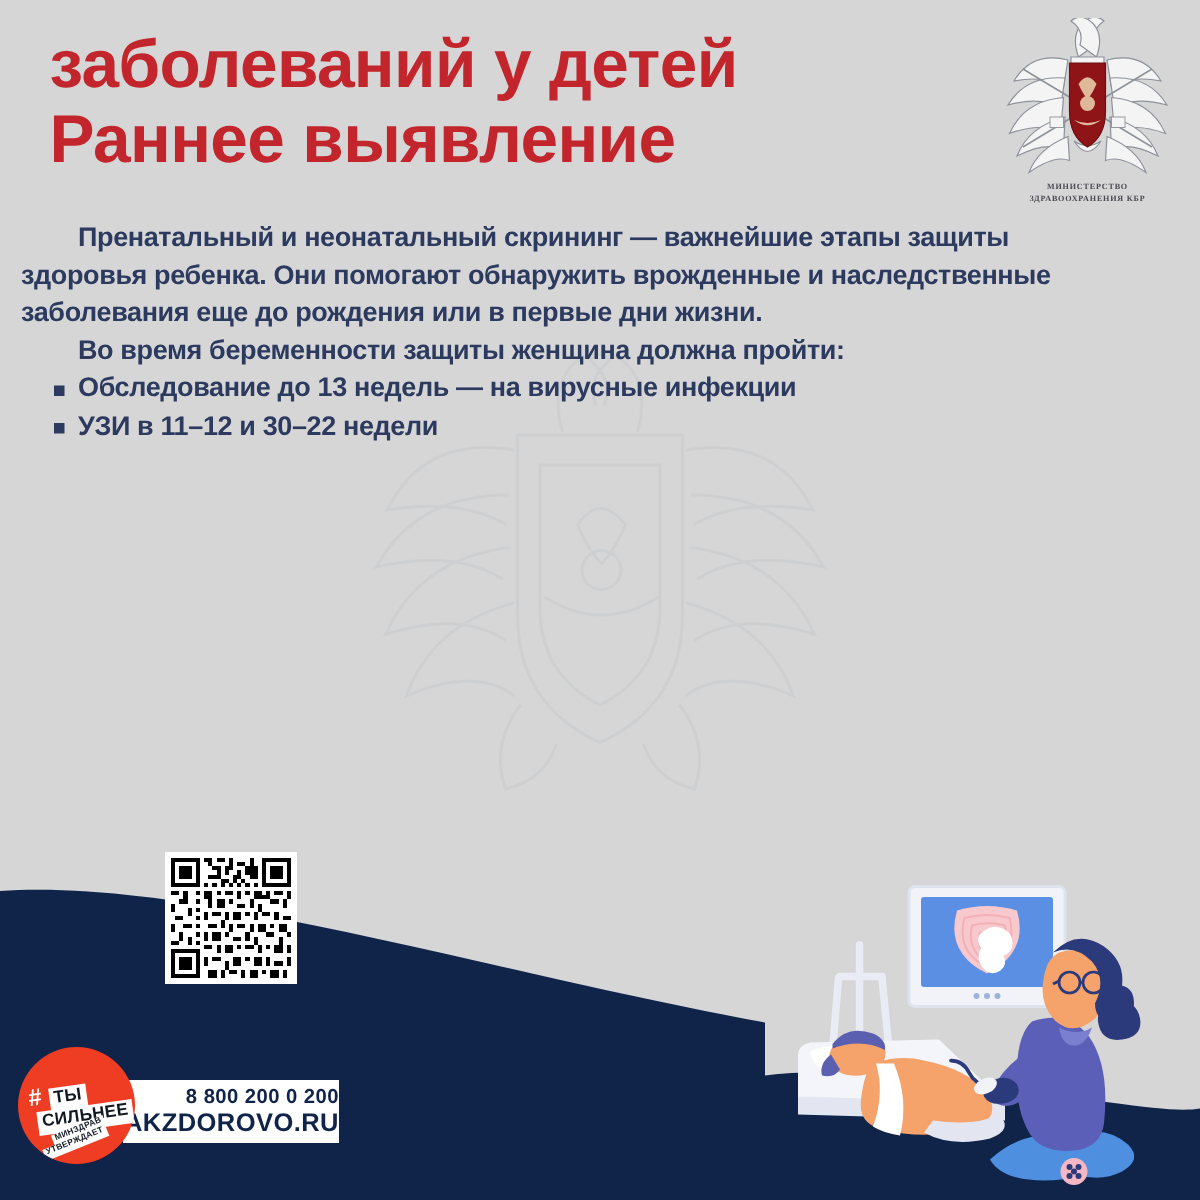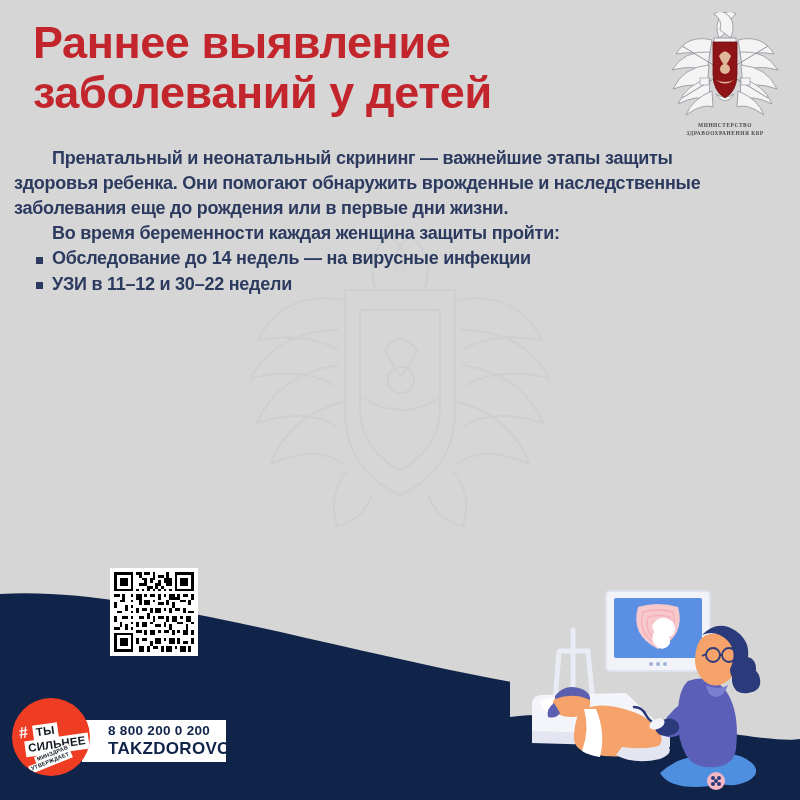--- a/index.html
+++ b/index.html
@@ -118,21 +118,21 @@
 
   
   .contact-plate {
     position:absolute;
     left:82px; bottom:38px;
     width:144px; height:42px;
     background:#ffffff;
     z-index:5;
     display:flex;
     flex-direction:column;
-    align-items:flex-start;
+    align-items:flex-end;
     justify-content:center;
     gap:1px;
   }
   .contact-plate .phone {
     color:#10244a;
     font-size:13.5px;
     font-weight:bold;
     letter-spacing:.3px;
     padding-left:26px;
   }
@@ -240,22 +240,22 @@
       <path d="M218 300 q20 26 10 56 q-26 -6 -34 -30"></path>
 
       <path d="M150 180 q15 -22 32 0 q-8 18 -16 26 q-8 -8 -16 -26z"></path>
       <circle cx="166" cy="210" r="13"></circle>
       <path d="M128 228 q38 24 76 0"></path>
     </g>
   </svg>
 
   <div class="header">
     <h1 class="title">
+      <span class="line">заболеваний у детей</span>
       <span class="line">Раннее выявление</span>
-      <span class="line">заболеваний у детей</span>
     </h1>
 
     <div class="emblem">
       <svg class="emblem-art" viewBox="0 0 118 108" aria-hidden="true">
         <g stroke="#8d9199" stroke-width=".8" fill="#f4f4f5">
 
           <path d="M46 28 q-24 -6 -36 14 q20 -4 33 4z"></path>
           <path d="M44 40 q-26 -2 -38 18 q22 -6 35 2z"></path>
           <path d="M43 53 q-26 2 -36 24 q22 -8 34 0z"></path>
           <path d="M44 66 q-24 6 -32 26 q20 -10 31 -4z"></path>
@@ -294,25 +294,25 @@
       </svg>
       <div class="emblem-cap">
         <div>МИНИСТЕРСТВО</div>
         <div>ЗДРАВООХРАНЕНИЯ КБР</div>
       </div>
     </div>
   </div>
 
   <div class="body-copy">
     <p class="para">Пренатальный и неонатальный скрининг — важнейшие этапы защиты здоровья ребенка. Они помогают обнаружить врожденные и наследственные заболевания еще до рождения или в первые дни жизни.</p>
-    <p class="para">Во время беременности каждая женщина защиты пройти:</p>
+    <p class="para">Во время беременности защиты женщина должна пройти:</p>
     <ul class="bullets">
       <li>
         <span class="bullet"></span>
-        <span>Обследование до 14 недель — на вирусные инфекции</span>
+        <span>Обследование до 13 недель — на вирусные инфекции</span>
       </li>
       <li>
         <span class="bullet"></span>
         <span>УЗИ в 11–12 и 30–22 недели</span>
       </li>
     </ul>
   </div>
 
   <svg class="wave" viewBox="0 0 800 230" preserveAspectRatio="none" aria-hidden="true">
     <path d="M0 24 C 120 16, 300 70, 470 104 C 600 130, 700 140, 800 136 L800 230 L0 230 Z" fill="#10244a"></path>

